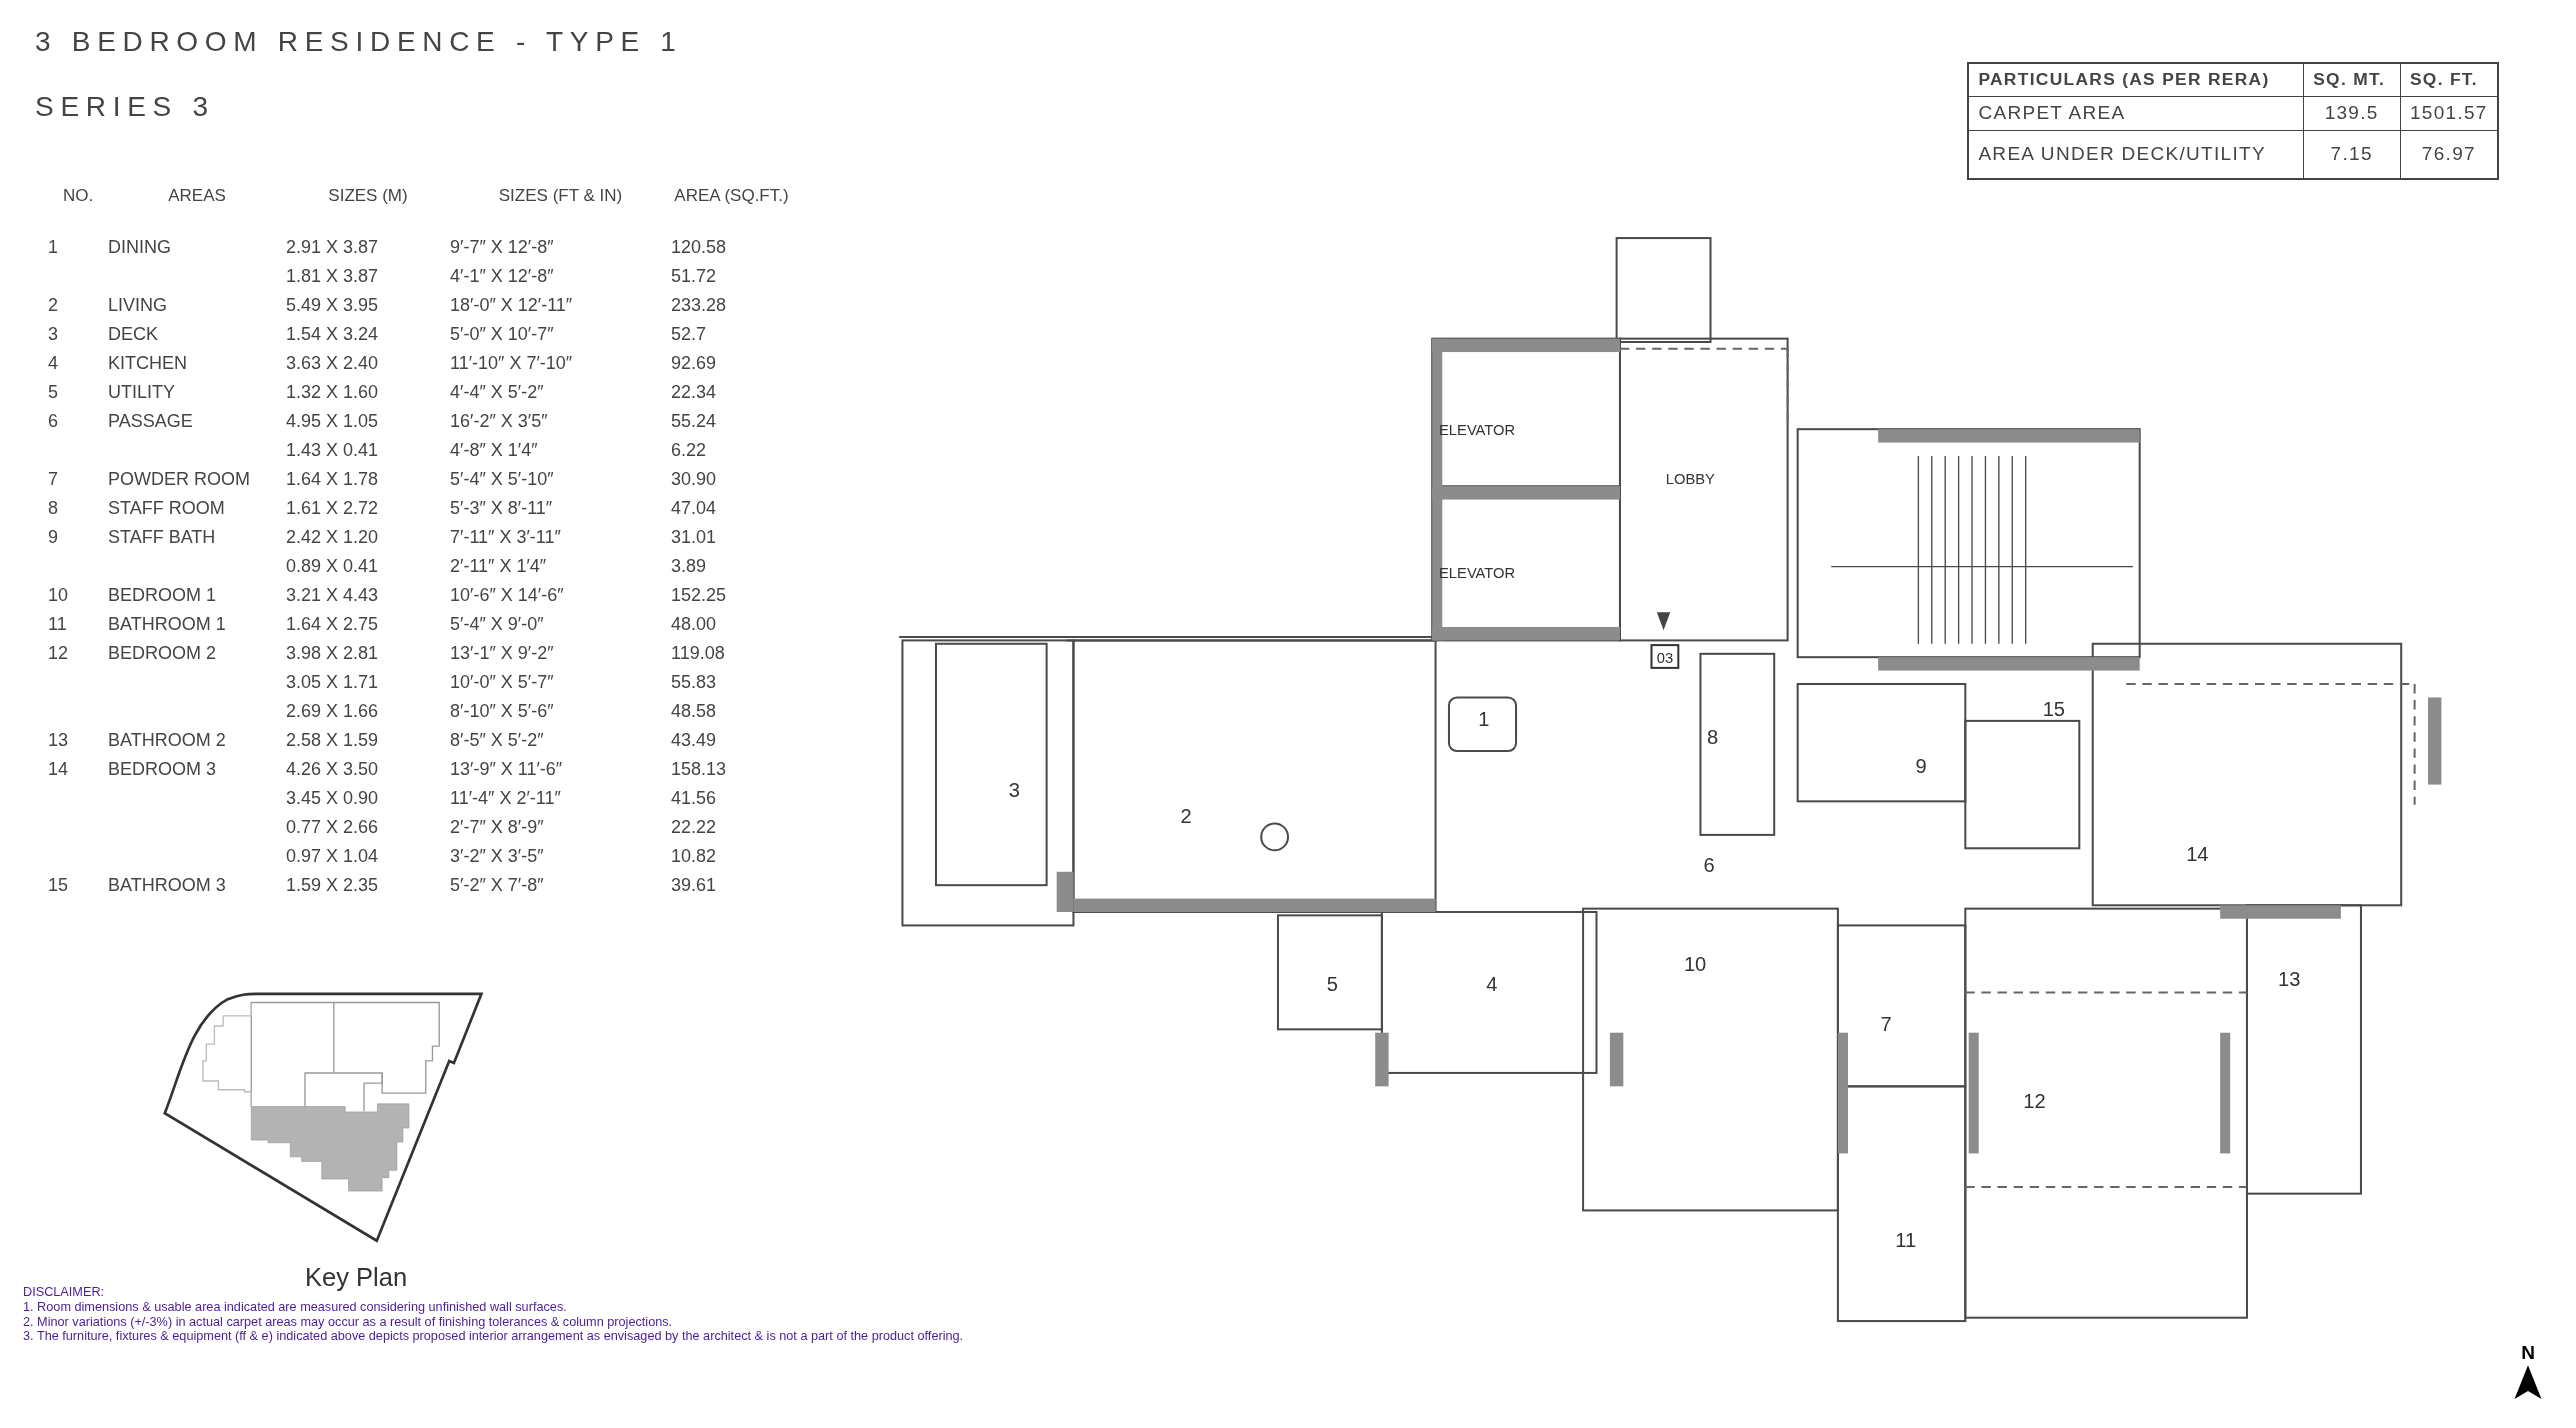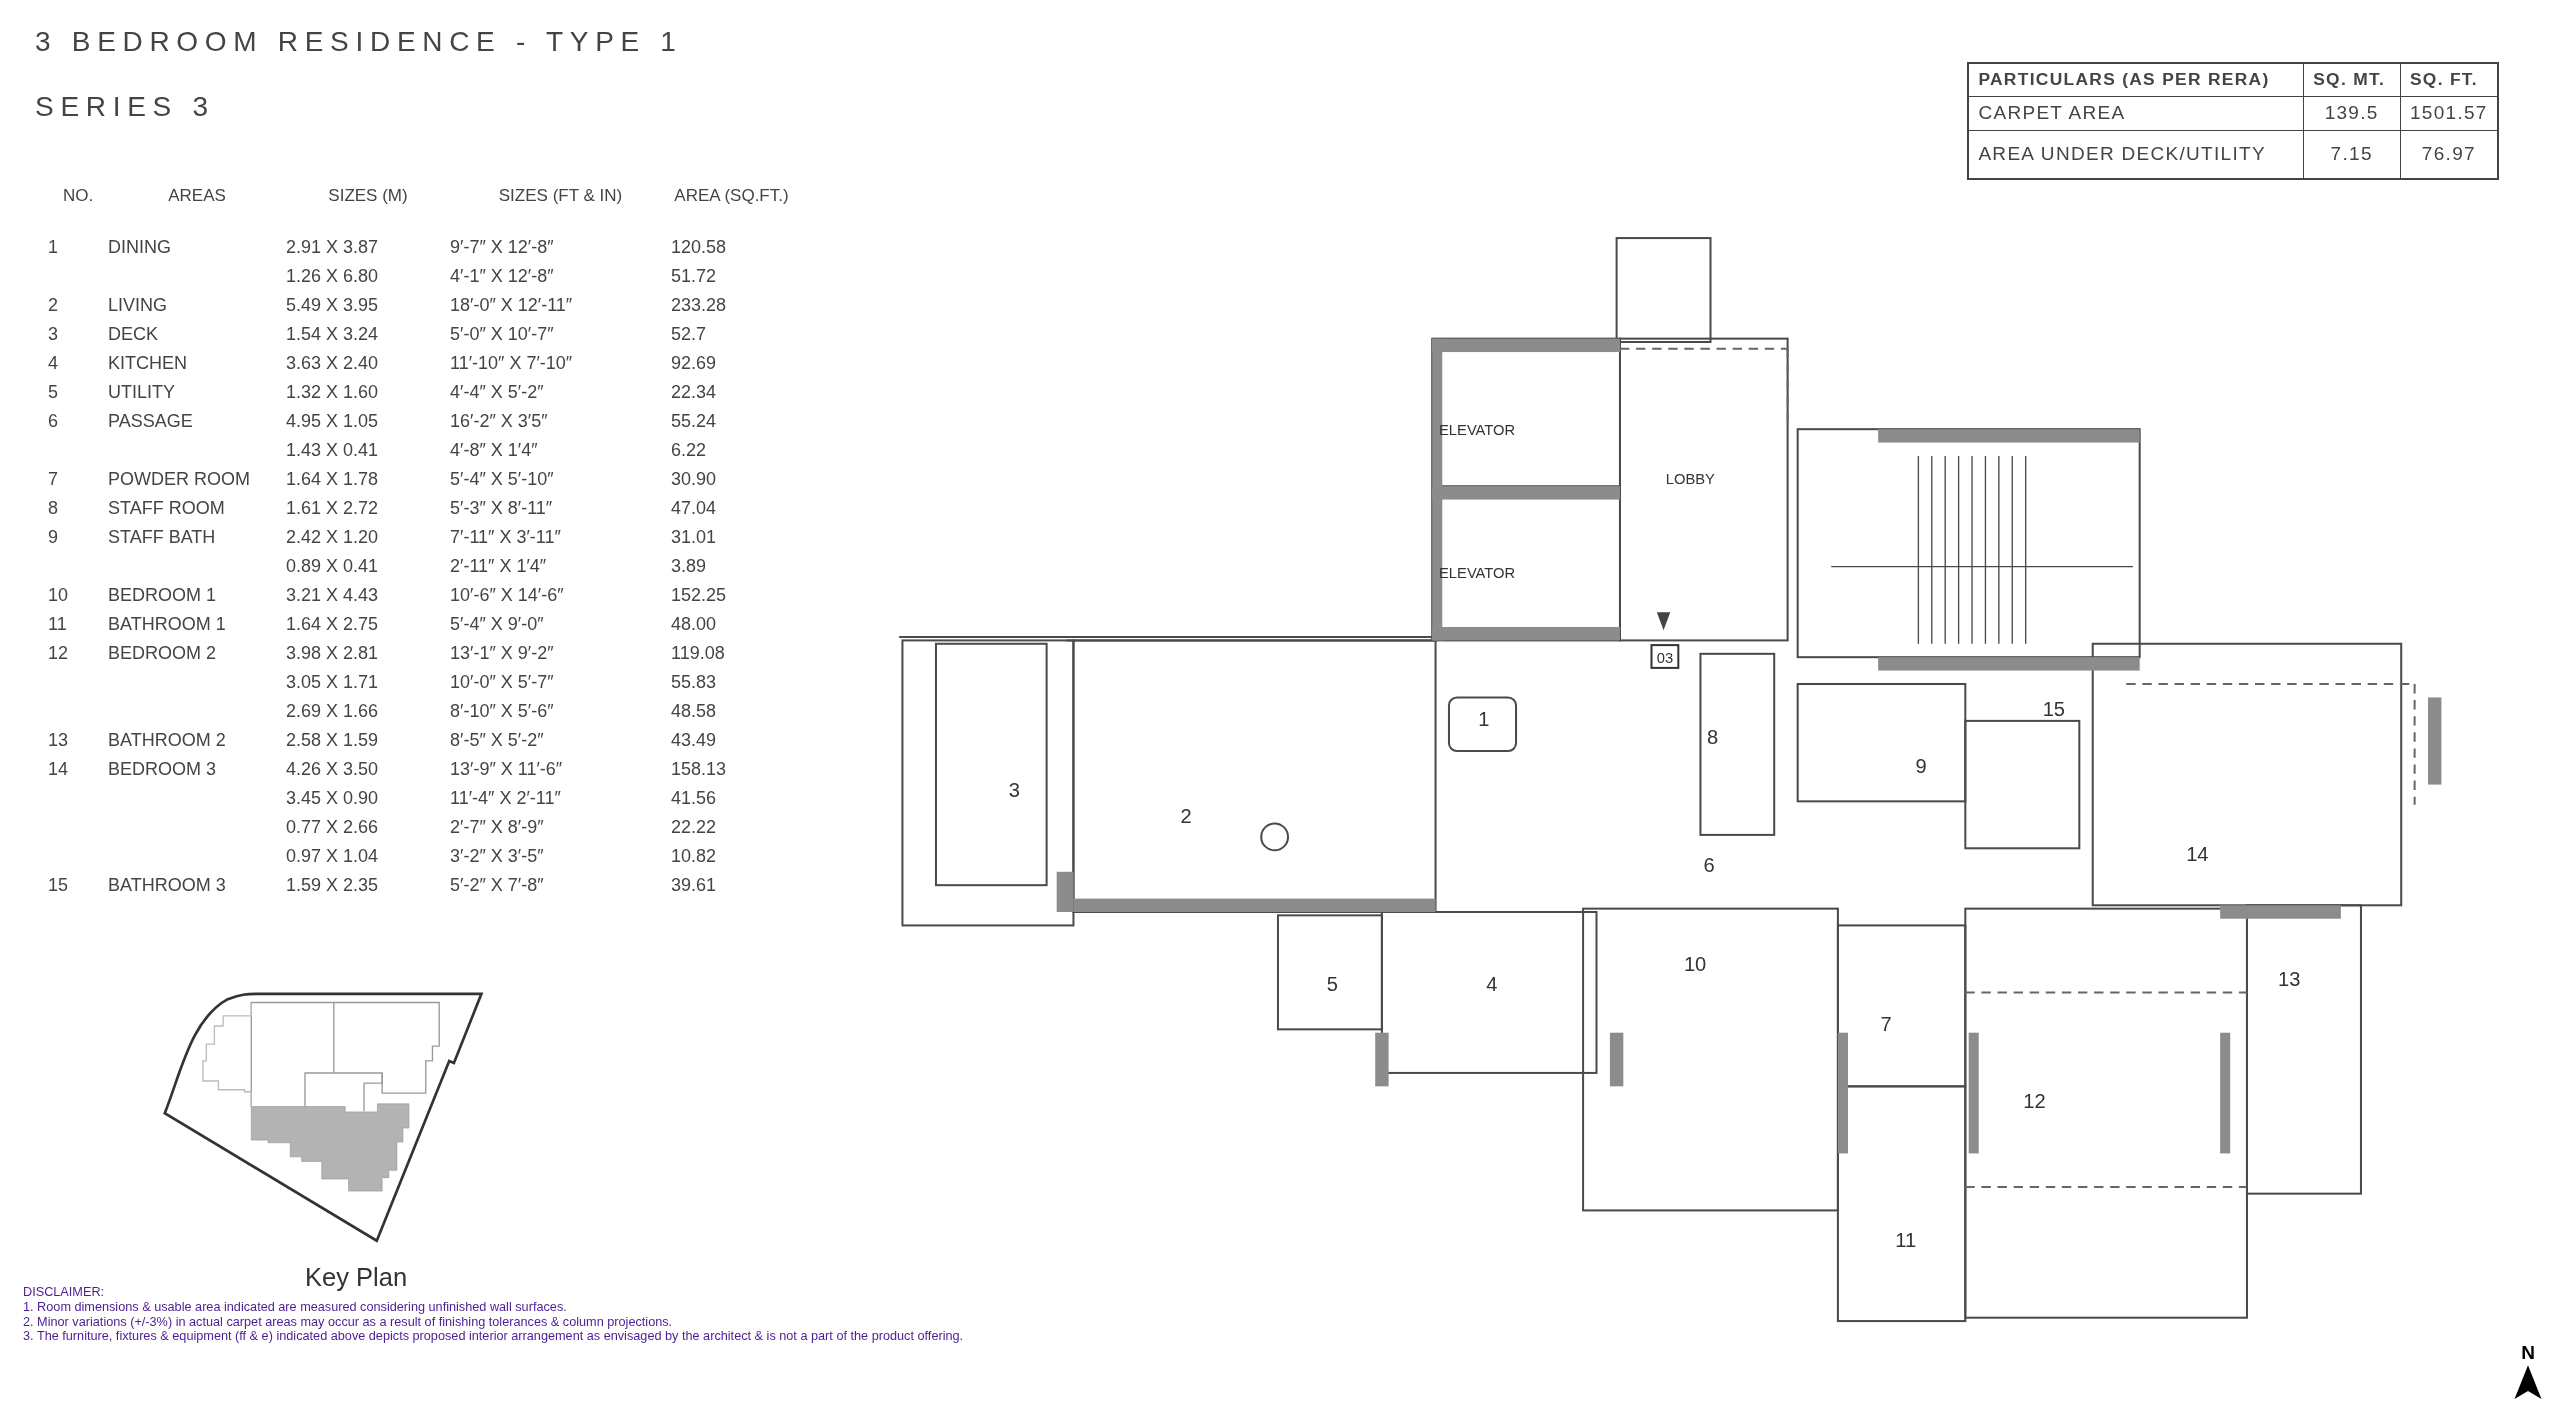--- a/index.html
+++ b/index.html
@@ -48,21 +48,21 @@
       <tr>
         <td>1</td>
         <td>DINING</td>
         <td>2.91 X 3.87</td>
         <td>9′-7″ X 12′-8″</td>
         <td>120.58</td>
       </tr>
       <tr>
         <td></td>
         <td></td>
-        <td>1.26 X 6.80</td>
+        <td>1.81 X 3.87</td>
         <td>4′-1″ X 12′-8″</td>
         <td>51.72</td>
       </tr>
       <tr>
         <td>2</td>
         <td>LIVING</td>
         <td>5.49 X 3.95</td>
         <td>18′-0″ X 12′-11″</td>
         <td>233.28</td>
       </tr>

